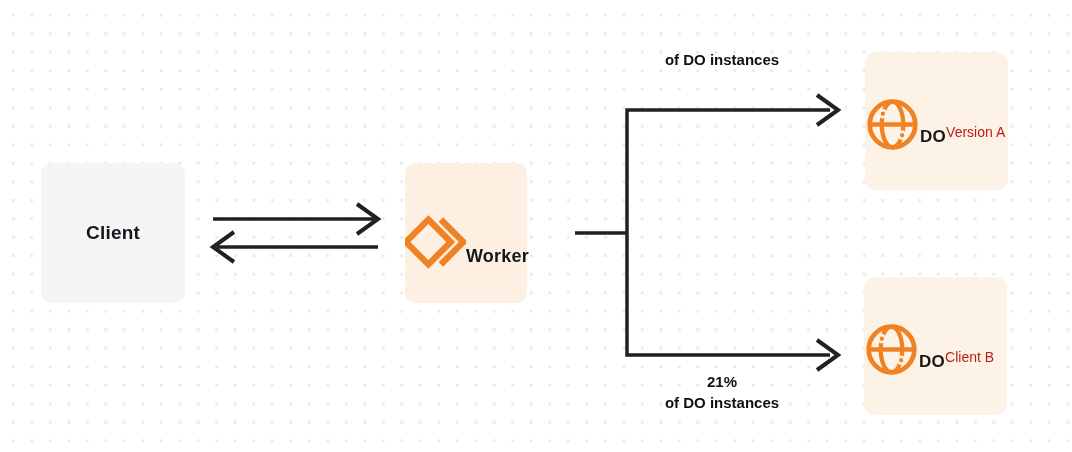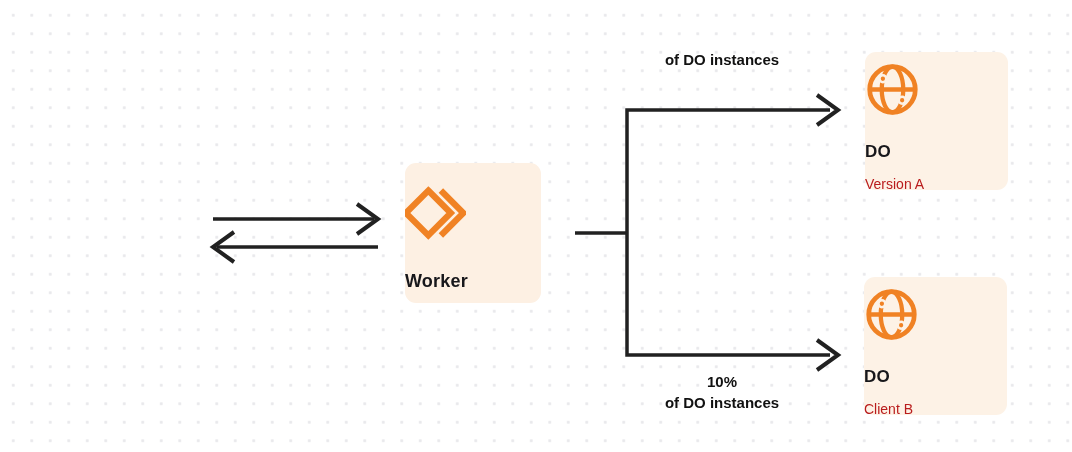--- a/index.html
+++ b/index.html
@@ -33,37 +33,38 @@
     width: 1072px; height: 452px;
     pointer-events: none;
   }
   .wire       { stroke: var(--line); stroke-width: 3.5; fill: none; stroke-linejoin: miter; }
   .arrowhead  { stroke: var(--line); stroke-width: 4;   fill: none; stroke-linejoin: miter; stroke-linecap: butt; }
 
   .node {
     position: absolute;
     border-radius: 11px;
     display: flex;
-    flex-direction: column;
+    flex-direction: row;
+    align-items: center;
     color: var(--text);
   }
 
   .node-client {
     left: 41px; top: 163px;
     width: 144px; height: 140px;
     background: var(--client-bg);
     justify-content: center;
     font-size: 19px;
     font-weight: 700;
     letter-spacing: 0.2px;
   }
 
   .node-worker {
     left: 405px; top: 163px;
-    width: 136px; height: 140px;
+    width: 122px; height: 140px;
     background: var(--worker-bg);
     padding-top: 21px;
   }
   .node-worker .node-label {
     margin-top: 25px;
     font-size: 18px;
     font-weight: 700;
     letter-spacing: 0.2px;
   }
 
@@ -118,20 +119,23 @@
     <path class="wire" d="M378 247 H217"></path>
     <path class="arrowhead" d="M234 232 L213 247 L234 262"></path>
 
     <path class="wire" d="M575 233 H627"></path>
 
     <path class="wire" d="M830 110 H627 V355 H830"></path>
     <path class="arrowhead" d="M817 95 L838 110 L817 125"></path>
     <path class="arrowhead" d="M817 340 L838 355 L817 370"></path>
   </svg>
 
+  <div class="node node-client">
+    <span class="node-label">Client</span>
+  </div>
 
   <div class="node node-worker">
     <span>
       <svg width="61" height="58" viewBox="0 0 68 64" aria-hidden="true">
         <path class="icon-stroke" stroke-width="7" d="M26 7 L51 32 L26 57 L1 32 Z"></path>
         <path class="icon-stroke" stroke-width="7" d="M40 7 L65 32 L40 57"></path>
       </svg>
     </span>
     <span class="node-label">Worker</span>
   </div>
@@ -161,17 +165,17 @@
       </svg>
     </span>
     <span class="node-title">DO</span>
     <span class="node-subtitle">Client B</span>
   </div>
 
   <div class="edge-label edge-label-top">
     <div>of DO instances</div>
   </div>
   <div class="edge-label edge-label-bottom">
-    <div>10%</div>
+    <div>21%</div>
     <div>of DO instances</div>
   </div>
 
 </div>
 
 </body></html>

